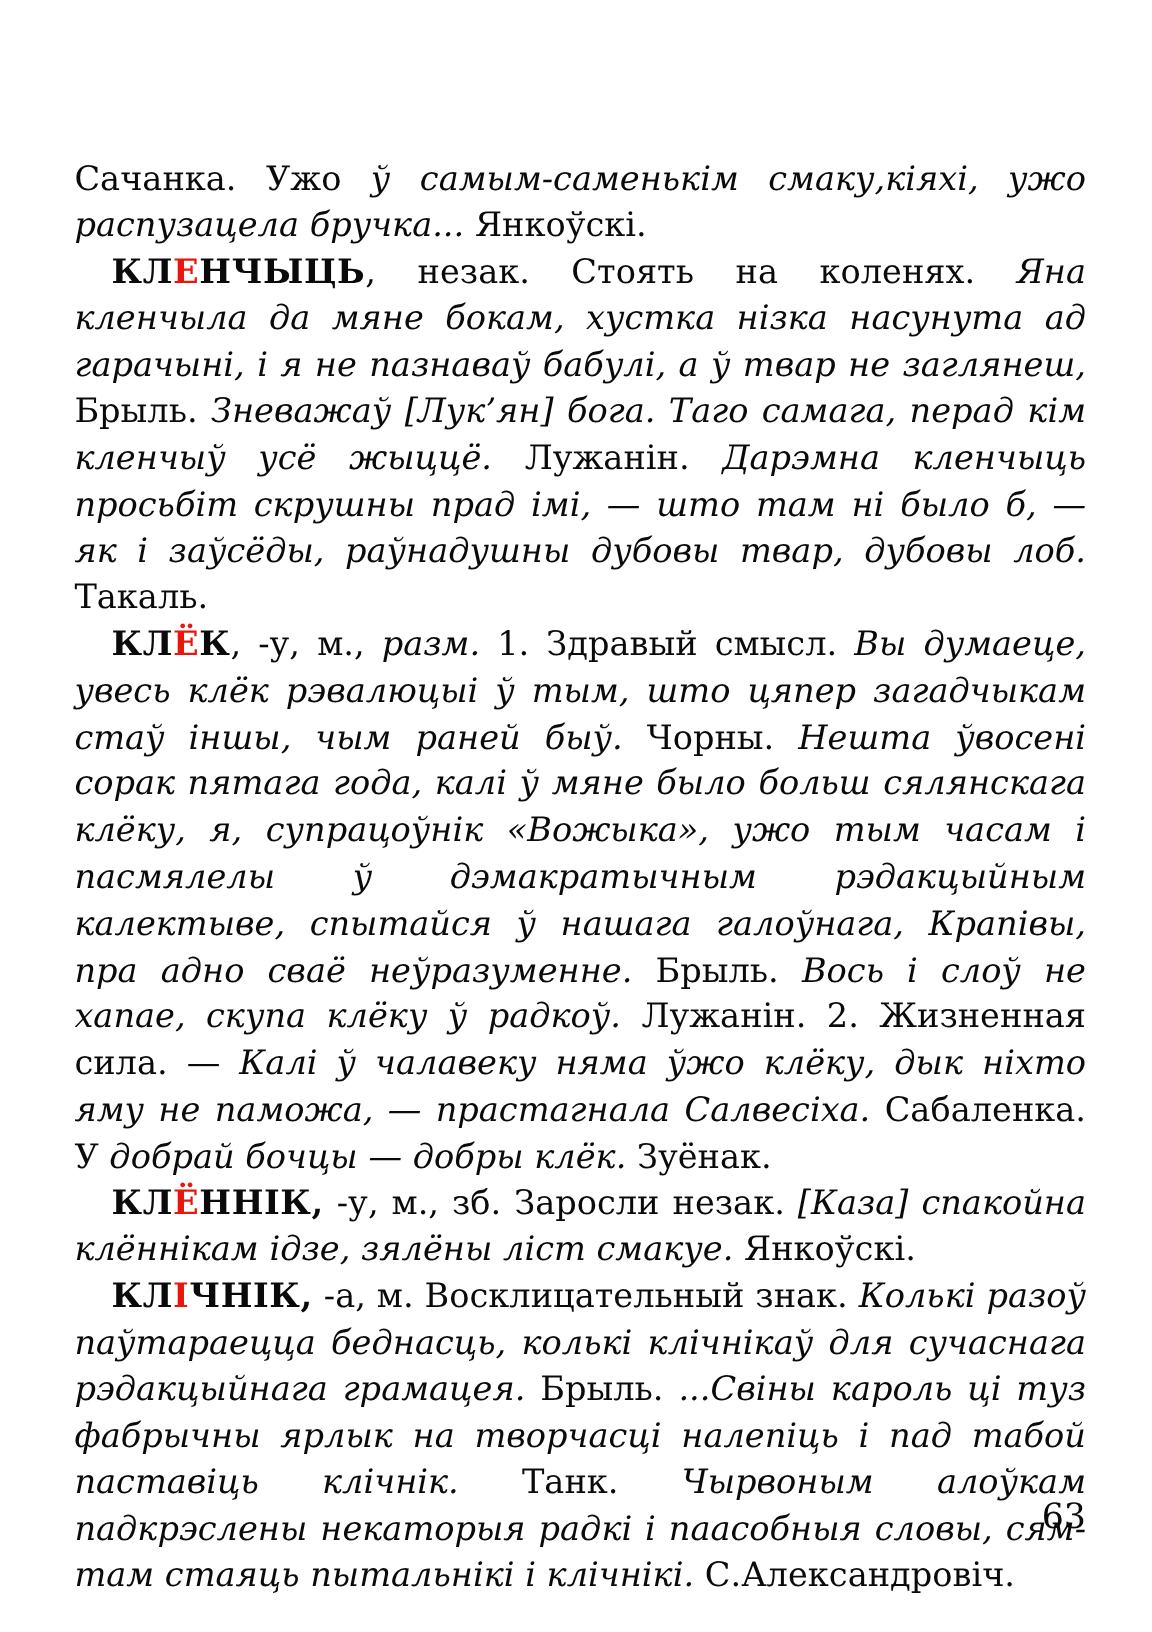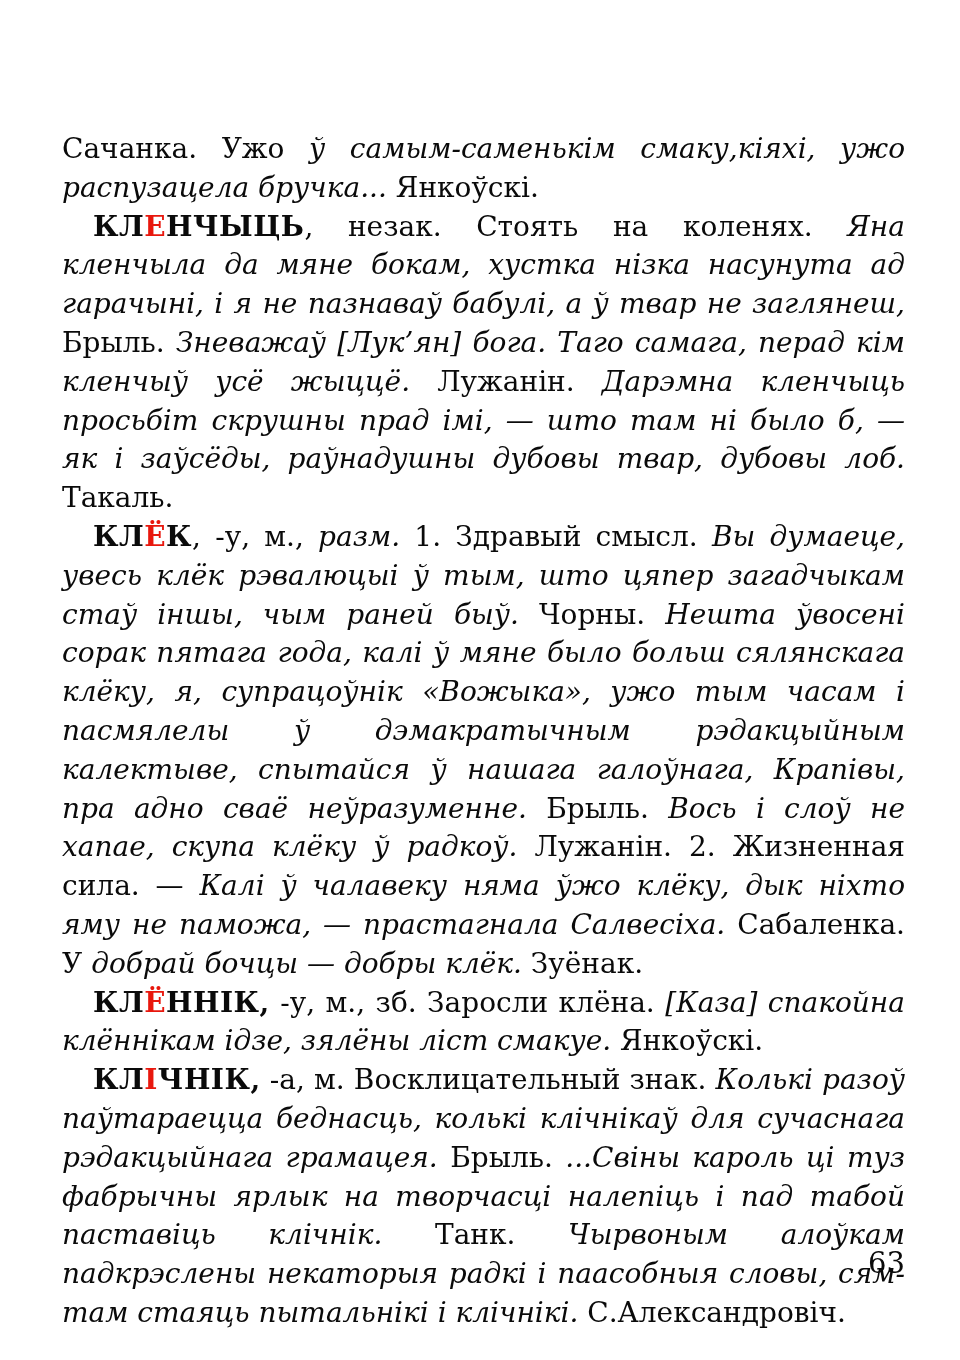--- a/index.html
+++ b/index.html
@@ -57,17 +57,17 @@
   }
 </style>
 </head>
 <body>
 
 <div class="page">
   <div class="text-block">
       <p class="para"><span class="seg-roman">Сачанка. Ужо </span><span class="seg-italic">ў самым-саменькім смаку,кіяхі, ужо распузацела бручка... </span><span class="seg-roman">Янкоўскі.</span></p>
       <p class="para indent"><span class="seg-bold">КЛ</span><span class="seg-bold-red">Е</span><span class="seg-bold">НЧЫЦЬ</span><span class="seg-roman">, незак. Стоять на коленях. </span><span class="seg-italic">Яна кленчыла да мяне бокам, хустка нізка насунута ад гарачыні, і я не пазнаваў бабулі, а ў твар не заглянеш, </span><span class="seg-roman">Брыль. </span><span class="seg-italic">Зневажаў [Лук’ян] бога. Таго самага, перад кім кленчыў усё жыццё. </span><span class="seg-roman">Лужанін. </span><span class="seg-italic">Дарэмна кленчыць просьбіт скрушны прад імі, — што там ні было б, — як і заўсёды, раўнадушны дубовы твар, дубовы лоб. </span><span class="seg-roman">Такаль.</span></p>
       <p class="para indent"><span class="seg-bold">КЛ</span><span class="seg-bold-red">Ё</span><span class="seg-bold">К</span><span class="seg-roman">, -у, м., </span><span class="seg-italic">разм. </span><span class="seg-roman">1. Здравый смысл. </span><span class="seg-italic">Вы думаеце, увесь клёк рэвалюцыі ў тым, што цяпер загадчыкам стаў іншы, чым раней быў. </span><span class="seg-roman">Чорны. </span><span class="seg-italic">Нешта ўвосені сорак пятага года, калі ў мяне было больш сялянскага клёку, я, супрацоўнік «Вожыка», ужо тым часам і пасмялелы ў дэмакратычным рэдакцыйным калектыве, спытайся ў нашага галоўнага, Крапівы, пра адно сваё неўразуменне. </span><span class="seg-roman">Брыль. </span><span class="seg-italic">Вось і слоў не хапае, скупа клёку ў радкоў. </span><span class="seg-roman">Лужанін. 2. Жизненная сила. — </span><span class="seg-italic">Калі ў чалавеку няма ўжо клёку, дык ніхто яму не паможа, — прастагнала Салвесіха. </span><span class="seg-roman">Сабаленка. У </span><span class="seg-italic">добрай бочцы — добры клёк. </span><span class="seg-roman">Зуёнак.</span></p>
-      <p class="para indent"><span class="seg-bold">КЛ</span><span class="seg-bold-red">Ё</span><span class="seg-bold">ННІК,</span><span class="seg-roman"> -у, м., зб. Заросли клёна. </span><span class="seg-italic">[Каза] спакойна клённікам ідзе, зялёны ліст смакуе. </span><span class="seg-roman">Янкоўскі.</span></p>
+      <p class="para indent"><span class="seg-bold">КЛ</span><span class="seg-bold-red">Ё</span><span class="seg-bold">ННІК,</span><span class="seg-roman"> -у, м., зб. Заросли незак. </span><span class="seg-italic">[Каза] спакойна клённікам ідзе, зялёны ліст смакуе. </span><span class="seg-roman">Янкоўскі.</span></p>
       <p class="para indent"><span class="seg-bold">КЛ</span><span class="seg-bold-red">І</span><span class="seg-bold">ЧНІК,</span><span class="seg-roman"> -а, м. Восклицательный знак. </span><span class="seg-italic">Колькі разоў паўтараецца беднасць, колькі клічнікаў для сучаснага рэдакцыйнага грамацея. </span><span class="seg-roman">Брыль. </span><span class="seg-italic">...Свіны кароль ці туз фабрычны ярлык на творчасці налепіць і пад табой паставіць клічнік. </span><span class="seg-roman">Танк. </span><span class="seg-italic">Чырвоным алоўкам падкрэслены некаторыя радкі і паасобныя словы, сям-там стаяць пытальнікі і клічнікі. </span><span class="seg-roman">С.Александровіч.</span></p>
     </div>
   <div class="page-number">63</div>
 </div>
 
 </body></html>

